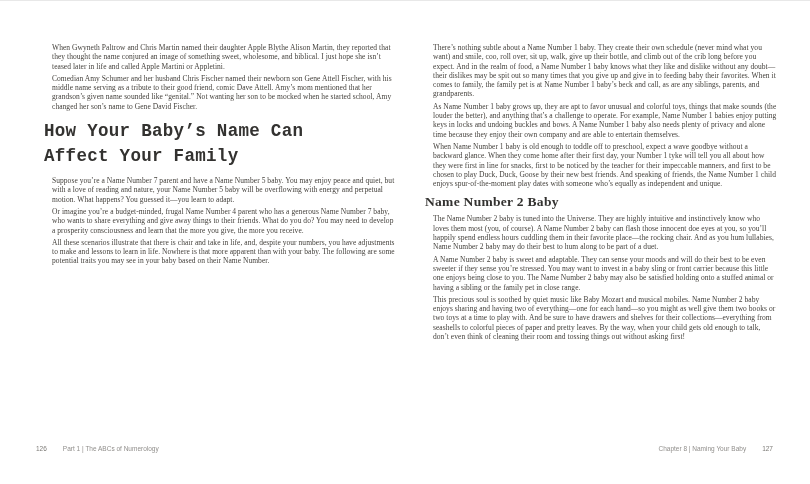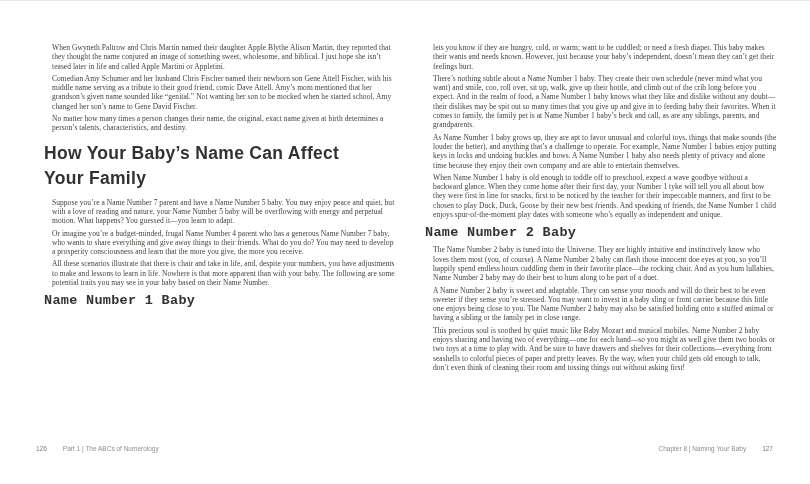--- a/index.html
+++ b/index.html
@@ -19,31 +19,31 @@
     margin:0 0 3px 8px;
     font-family:"Liberation Serif", serif;
     font-size:7.5px;
     line-height:9.3px;
     color:#423f3a;
     letter-spacing:0.05px;
     width:344px;
   }
   h1.section-heading {
     margin:8px 0 7px 0;
-    font-family:Liberation Sans, sans-serif;
+    font-family:Liberation Mono, monospace;
     font-weight:700;
     font-size:17.5px;
     line-height:25px;
     color:#333230;
     letter-spacing:0.3px;
     max-width:312px;
   }
   h2.sub-heading {
     margin:6px 0 4px 0;
-    font-family:Liberation Mono, monospace;
+    font-family:Liberation Serif, serif;
     font-weight:700;
     font-size:13.5px;
     line-height:16px;
     color:#333230;
     letter-spacing:0.3px;
   }
   .footer {
     position:absolute;
     top:444px;
     font-family:"Liberation Sans", sans-serif;
@@ -59,34 +59,31 @@
   .footer-right .page-num { margin-left:16px; }
 </style>
 </head>
 <body>
 
 <div class="spread">
 
   <div class="col col-left">
     <p class="body">When Gwyneth Paltrow and Chris Martin named their daughter Apple Blythe Alison Martin, they reported that they thought the name conjured an image of something sweet, wholesome, and biblical. I just hope she isn’t teased later in life and called Apple Martini or Appletini.</p>
     <p class="body">Comedian Amy Schumer and her husband Chris Fischer named their newborn son Gene Attell Fischer, with his middle name serving as a tribute to their good friend, comic Dave Attell. Amy’s mom mentioned that her grandson’s given name sounded like “genital.” Not wanting her son to be mocked when he started school, Amy changed her son’s name to Gene David Fischer.</p>
-    <p class="body">No matter how many times a person changes their name, the original, exact name given at birth determines a person’s talents, characteristics, and destiny.</p>
 
     <h1 class="section-heading">How Your Baby’s Name Can Affect Your Family</h1>
 
     <p class="body">Suppose you’re a Name Number 7 parent and have a Name Number 5 baby. You may enjoy peace and quiet, but with a love of reading and nature, your Name Number 5 baby will be overflowing with energy and perpetual motion. What happens? You guessed it—you learn to adapt.</p>
     <p class="body">Or imagine you’re a budget-minded, frugal Name Number 4 parent who has a generous Name Number 7 baby, who wants to share everything and give away things to their friends. What do you do? You may need to develop a prosperity consciousness and learn that the more you give, the more you receive.</p>
     <p class="body">All these scenarios illustrate that there is chair and take in life, and, despite your numbers, you have adjustments to make and lessons to learn in life. Nowhere is that more apparent than with your baby. The following are some potential traits you may see in your baby based on their Name Number.</p>
 
-    <h2 class="sub-heading">Name Number 1 Baby</h2>
 
   </div>
 
   <div class="col col-right">
-    <p class="body">lets you know if they are hungry, cold, or warm; want to be cuddled; or need a fresh diaper. This baby makes their wants and needs known. However, just because your baby’s independent, doesn’t mean they can’t get their feelings hurt.</p>
     <p class="body">There’s nothing subtle about a Name Number 1 baby. They create their own schedule (never mind what you want) and smile, coo, roll over, sit up, walk, give up their bottle, and climb out of the crib long before you expect. And in the realm of food, a Name Number 1 baby knows what they like and dislike without any doubt—their dislikes may be spit out so many times that you give up and give in to feeding baby their favorites. When it comes to family, the family pet is at Name Number 1 baby’s beck and call, as are any siblings, parents, and grandparents.</p>
     <p class="body">As Name Number 1 baby grows up, they are apt to favor unusual and colorful toys, things that make sounds (the louder the better), and anything that’s a challenge to operate. For example, Name Number 1 babies enjoy putting keys in locks and undoing buckles and bows. A Name Number 1 baby also needs plenty of privacy and alone time because they enjoy their own company and are able to entertain themselves.</p>
     <p class="body">When Name Number 1 baby is old enough to toddle off to preschool, expect a wave goodbye without a backward glance. When they come home after their first day, your Number 1 tyke will tell you all about how they were first in line for snacks, first to be noticed by the teacher for their impeccable manners, and first to be chosen to play Duck, Duck, Goose by their new best friends. And speaking of friends, the Name Number 1 child enjoys spur-of-the-moment play dates with someone who’s equally as independent and unique.</p>
 
     <h2 class="sub-heading">Name Number 2 Baby</h2>
 
     <p class="body">The Name Number 2 baby is tuned into the Universe. They are highly intuitive and instinctively know who loves them most (you, of course). A Name Number 2 baby can flash those innocent doe eyes at you, so you’ll happily spend endless hours cuddling them in their favorite place—the rocking chair. And as you hum lullabies, Name Number 2 baby may do their best to hum along to be part of a duet.</p>
     <p class="body">A Name Number 2 baby is sweet and adaptable. They can sense your moods and will do their best to be even sweeter if they sense you’re stressed. You may want to invest in a baby sling or front carrier because this little one enjoys being close to you. The Name Number 2 baby may also be satisfied holding onto a stuffed animal or having a sibling or the family pet in close range.</p>
     <p class="body">This precious soul is soothed by quiet music like Baby Mozart and musical mobiles. Name Number 2 baby enjoys sharing and having two of everything—one for each hand—so you might as well give them two books or two toys at a time to play with. And be sure to have drawers and shelves for their collections—everything from seashells to colorful pieces of paper and pretty leaves. By the way, when your child gets old enough to talk, don’t even think of cleaning their room and tossing things out without asking first!</p>
   </div>

